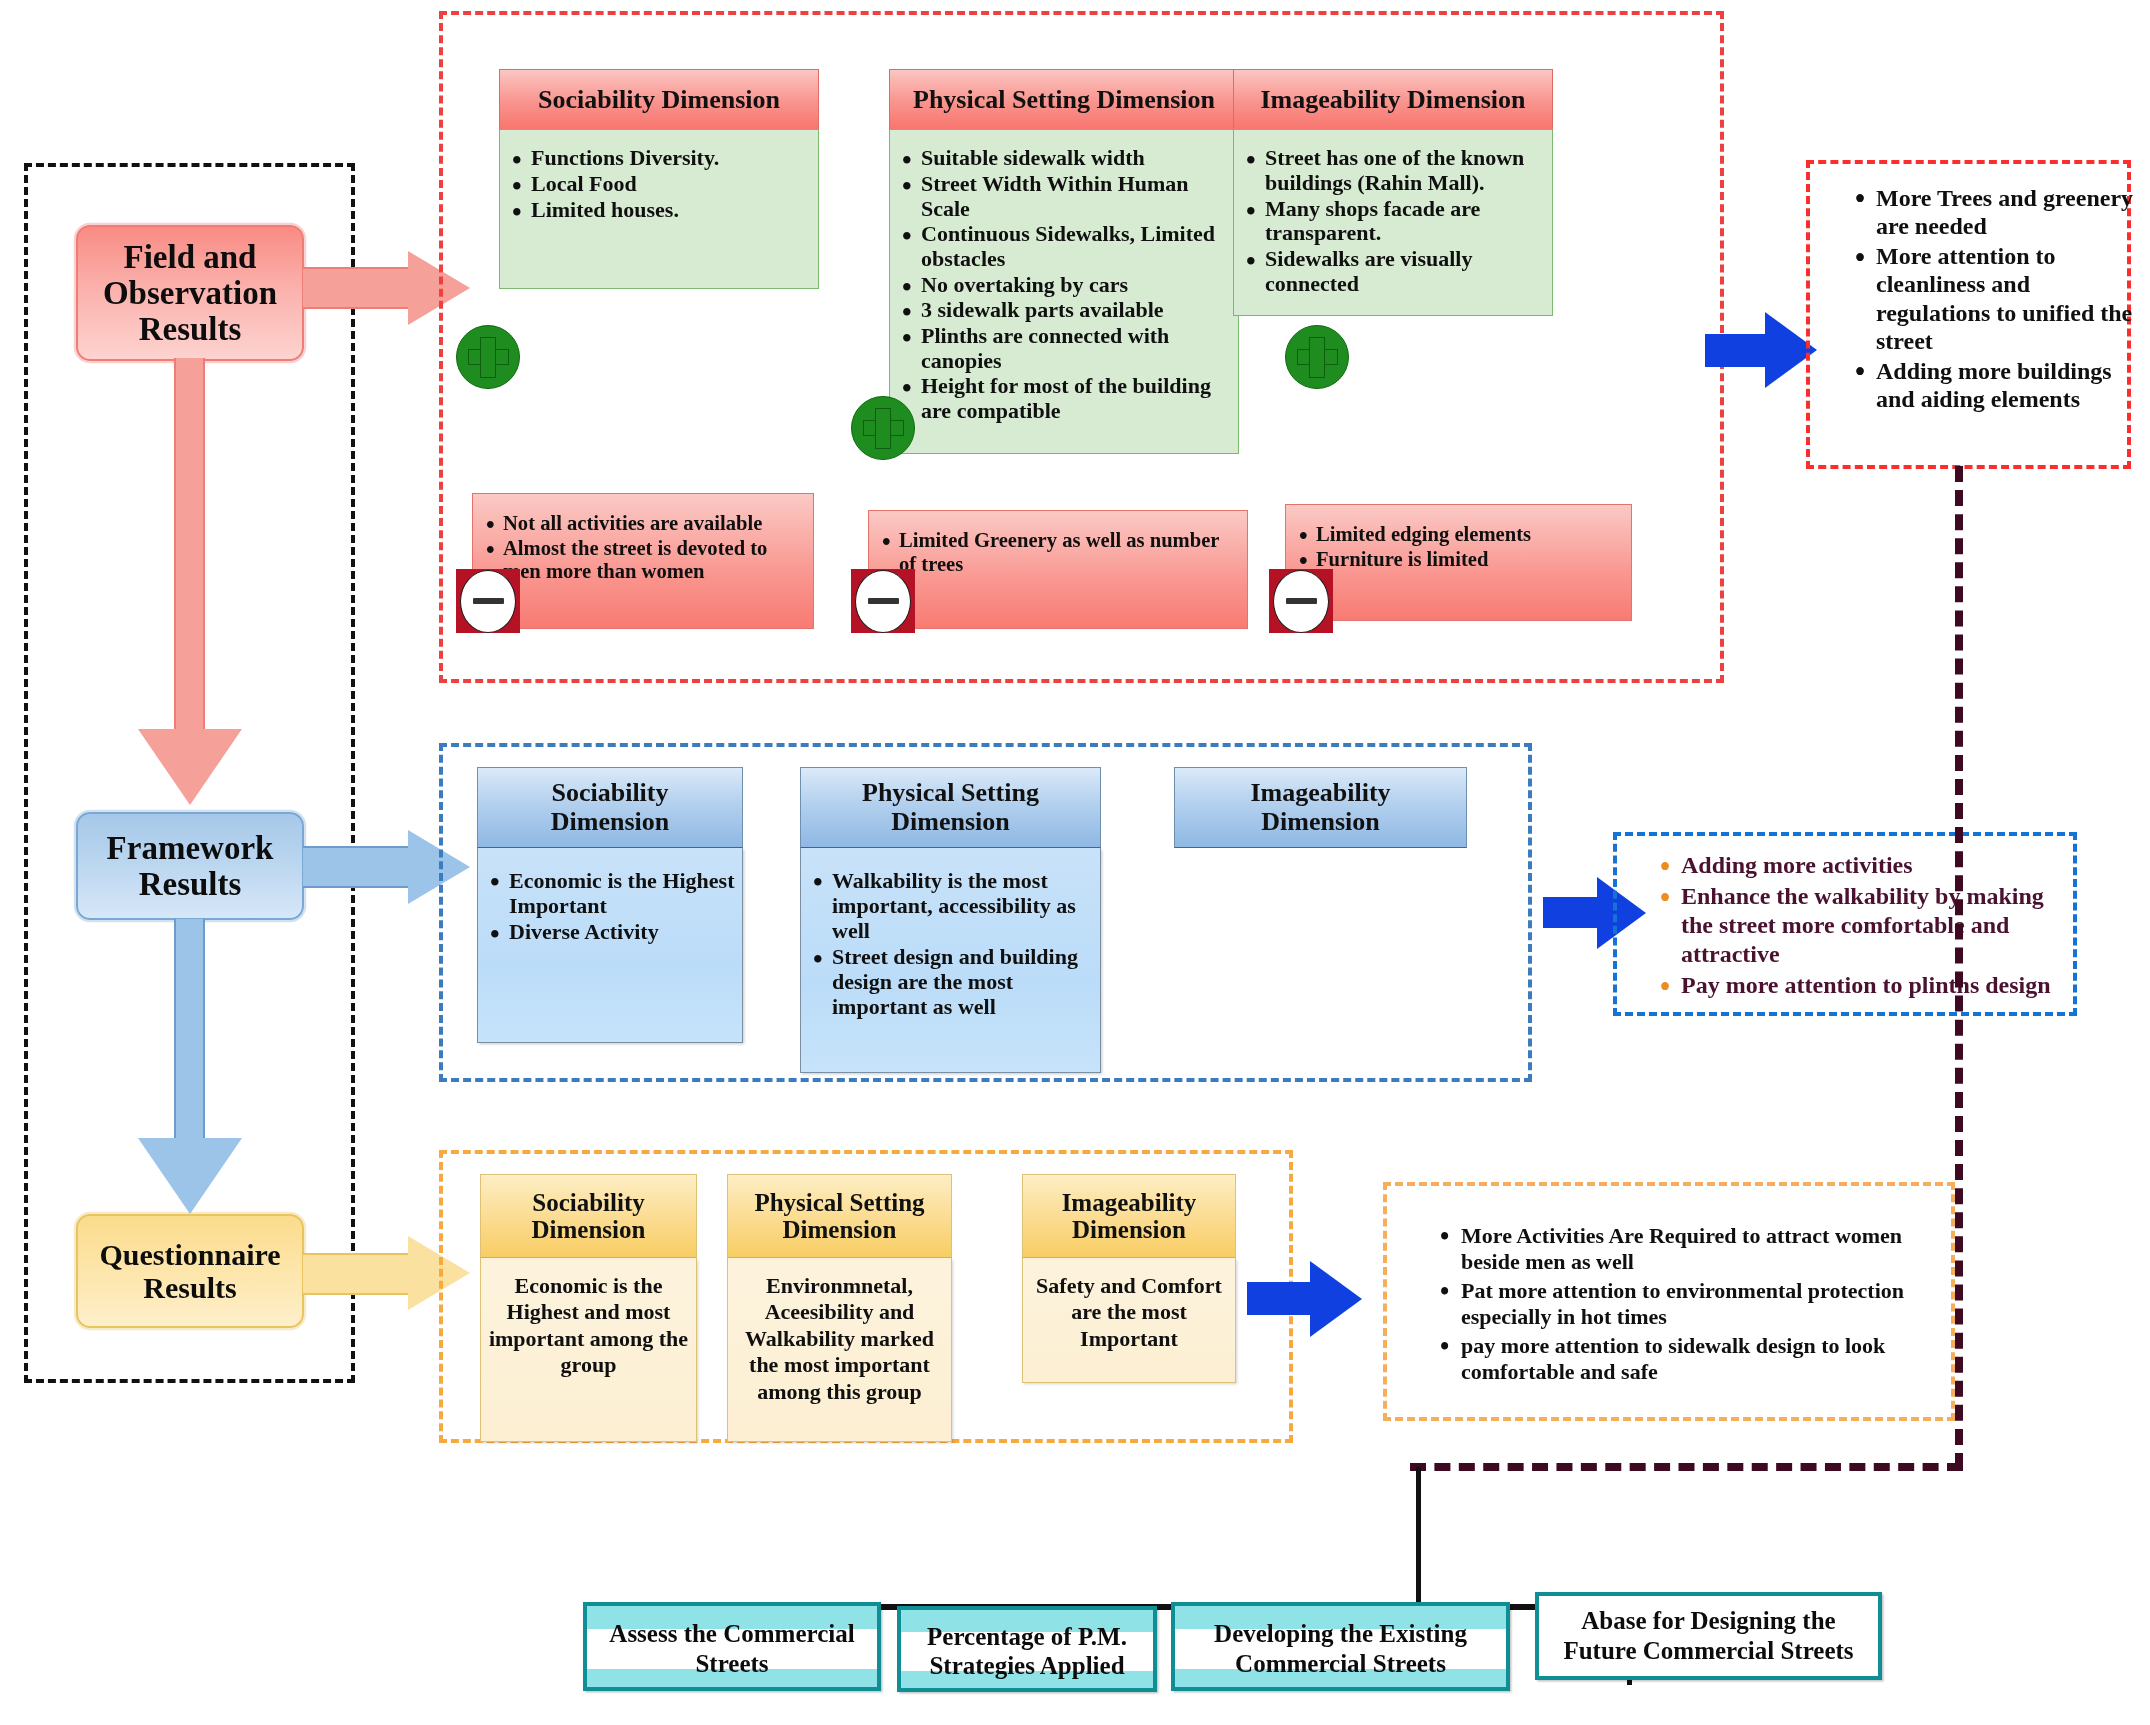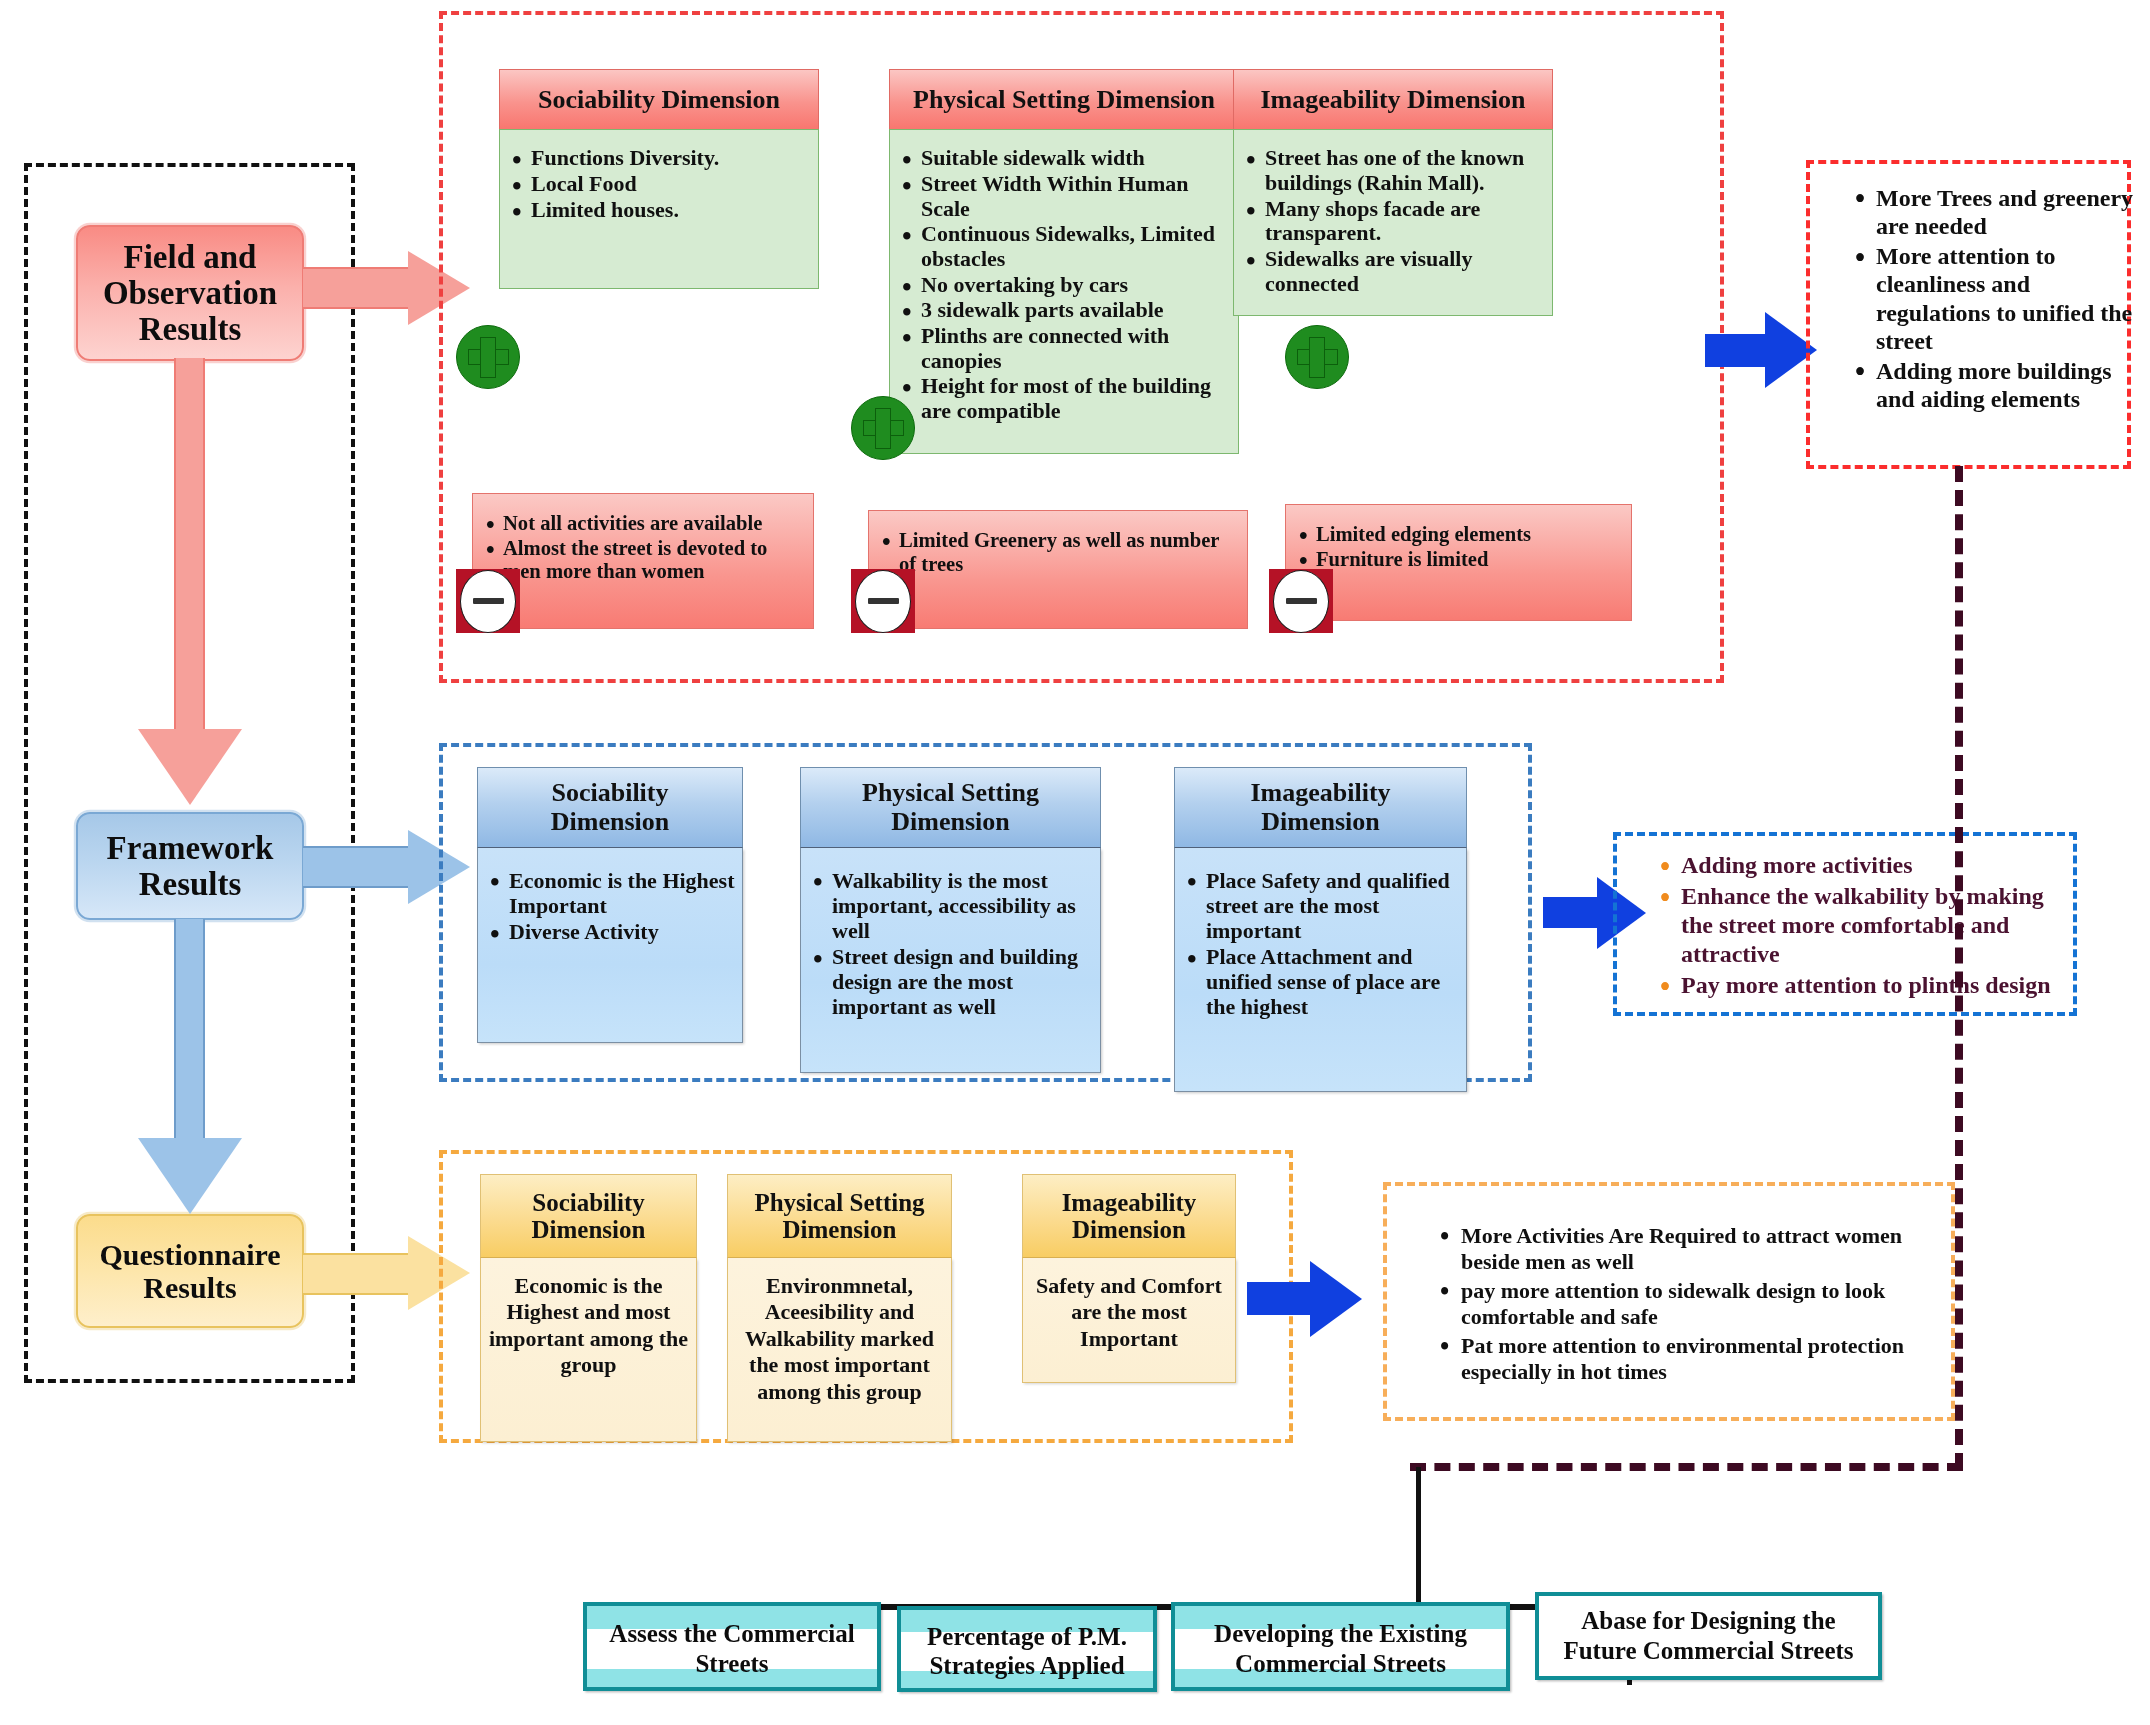--- a/index.html
+++ b/index.html
@@ -327,26 +327,20 @@
       <li>Street design and building design are the most important as well</li>
     </ul>
   </div>
 </div>
 
 <div class="abs card mid-card" style="left:1174px;top:767px;width:293px;">
   <div class="card-head">
     <span>Imageability</span>
     <span>Dimension</span>
   </div>
-  <div class="card-body" style="height:244px;">
-    <ul>
-      <li>Place Safety and qualified street are the most important</li>
-      <li>Place Attachment and unified sense of place are the highest</li>
-    </ul>
-  </div>
 </div>
 
 <div class="abs">
   <div class="abs" style="left:1543px;top:897px;width:57px;height:31px;background:#1040e0;"></div>
   <div class="abs" style="left:1597px;top:877px;width:0;height:0;border-top:36px solid transparent;border-bottom:36px solid transparent;border-left:49px solid #1040e0;"></div>
 </div>
 
 <div class="abs" id="rec-frame"></div>
 <ul class="rec-list" id="rec-frame-list">
   <li>Adding more activities</li>
@@ -379,22 +373,22 @@
 </div>
 
 <div class="abs">
   <div class="abs" style="left:1247px;top:1282px;width:65px;height:33px;background:#1040e0;"></div>
   <div class="abs" style="left:1310px;top:1261px;width:0;height:0;border-top:38px solid transparent;border-bottom:38px solid transparent;border-left:52px solid #1040e0;"></div>
 </div>
 
 <div class="abs" id="rec-quest"></div>
 <ul class="rec-list" id="rec-quest-list">
   <li>More Activities Are Required to attract women beside men as well</li>
+  <li>Pat more attention to environmental protection especially in hot times</li>
   <li>pay more attention to sidewalk design to look comfortable and safe</li>
-  <li>Pat more attention to environmental protection especially in hot times</li>
 </ul>
 
 <div class="abs" style="left:1955px;top:466px;width:0;height:1003px;border-left:8.7px dashed #3d0a22;"></div>
 <div class="abs" style="left:1410px;top:1463px;width:553px;height:0;border-top:8.7px dashed #3d0a22;"></div>
 
 <div class="cline" style="left:1416px;top:1467px;width:5.4px;height:141px;"></div>
 <div class="cline" style="left:727px;top:1604px;width:906px;height:6px;"></div>
 <div class="cline" style="left:727px;top:1604px;width:5.4px;height:60px;"></div>
 <div class="cline" style="left:1014px;top:1604px;width:5.4px;height:60px;"></div>
 <div class="cline" style="left:1377px;top:1604px;width:5.4px;height:60px;"></div>

